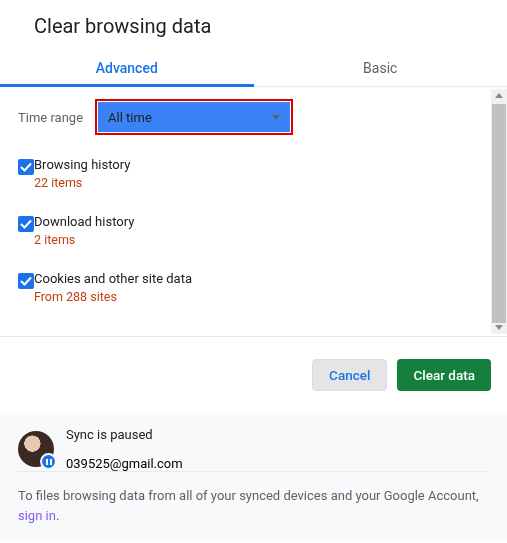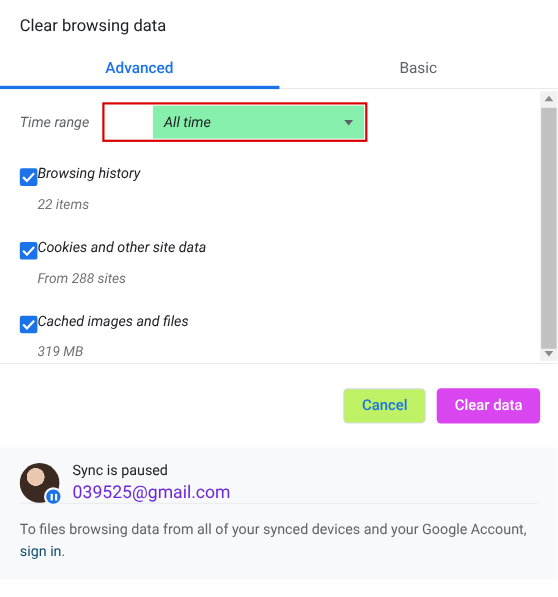--- a/index.html
+++ b/index.html
@@ -7,23 +7,24 @@
     font-family: Roboto, Arial, sans-serif;
     font-size: 13px;
     color: #3c4043;
     background: #fff;
     width: 507px;
     height: 543px;
     overflow: hidden;
     position: relative;
   }
   .title {
-    font-size: 15px;
+    font-size: 20px;
     color: #202124;
     padding: 14px 18px 10px;
+    margin-left: 16px;
   }
   .tabs {
     display: flex;
     border-bottom: 1px solid #e8eaed;
   }
   .tab {
     flex: 1;
     text-align: center;
     padding: 12px 0 10px;
     font-size: 14px;
@@ -43,50 +44,48 @@
     background: #1a73e8;
   }
   .scroll-area {
     position: relative;
     height: 250px;
     border-bottom: 1px solid #e8eaed;
   }
   .content {
     padding: 6px 4px 0 18px;
     width: 506px;
-    font-style: italic;
   }
   .timerow {
     display: flex;
     align-items: center;
     gap: 12px;
     margin-bottom: 10px;
     margin-top: 6px;
   }
   .timelabel {
     color: #5f6368;
     font-size: 13px;
   }
   .select-wrap {
     border: 2.5px solid #d90000;
     padding: 1px;
   }
   .select {
     width: 192px;
     height: 30px;
-    background: #86efac;
+    background: #3b82f6;
     border: none;
     display: flex;
     align-items: center;
     justify-content: space-between;
     padding: 0 10px;
     color: #202124;
     font-size: 13px;
     cursor: pointer;
-    margin-left: 43px;
   }
   .triangle {
     width: 0; height: 0;
     border-left: 4px solid transparent;
     border-right: 4px solid transparent;
     border-top: 5px solid #5f6368;
   }
   .item {
     display: flex;
     align-items: flex-start;
@@ -96,21 +95,21 @@
     width: 16px; height: 16px;
     background: #1a73e8;
     border-radius: 2px;
     position: relative;
     cursor: pointer;
     margin-top: 2px;
     flex-shrink: 0;
   }
   .checkbox svg { position: absolute; top: 1px; left: 1px; }
   .item-text .primary { color: #202124; font-size: 13px; }
-  .item-text .secondary { color: #737373; font-size: 12.5px; margin-top: 13px; }
+  .item-text .secondary { color: #c2410c; font-size: 12.5px; margin-top: 3px; }
   .vscrollbar {
     position: absolute;
     right: 0; top: 2px; bottom: 2px;
     width: 16px;
     background: #f1f1f1;
     display: flex;
     flex-direction: column;
     align-items: center;
   }
   .vs-arrow { width: 0; height: 0; margin: 4px 0; border-left: 4px solid transparent; border-right: 4px solid transparent; }
@@ -127,27 +126,27 @@
     height: 32px;
     padding: 0 16px;
     border-radius: 4px;
     font-size: 13.5px;
     font-weight: 500;
     cursor: pointer;
     display: flex;
     align-items: center;
   }
   .btn.cancel {
-    background: #bef264;
+    background: #e5e5e5;
     border: 1px solid #dadce0;
     color: #1a73e8;
     text-align: right;
   }
   .btn.primary {
-    background: #d946ef;
+    background: #15803d;
     color: #fff;
     border: none;
   }
   .sync-area {
     background: #f8f9fa;
     padding: 14px 18px 16px;
   }
   .sync-row {
     display: flex;
     align-items: center;
@@ -164,28 +163,28 @@
     position: absolute;
     right: -3px; bottom: -3px;
     width: 17px; height: 17px;
     border-radius: 50%;
     background: #1a73e8;
     border: 2px solid #f8f9fa;
     display: flex; align-items: center; justify-content: center;
   }
   .avatar-badge svg { width: 10px; height: 10px; }
   .sync-text .line1 { color: #202124; font-size: 13px; }
-  .sync-text .line2 { color: #6d28d9; font-size: 16px; margin-top: 2px; }
+  .sync-text .line2 { color: #000000; font-size: 13px; margin-top: 14px; }
   .sync-msg {
     color: #5f6368;
     font-size: 13px;
     margin-top: 14px;
     line-height: 1.5;
   }
-  .signin-link { color: #0c4a6e; cursor: pointer; }
+  .signin-link { color: #8b5cf6; cursor: pointer; }
 </style>
 </head>
 <body>
 
 <div class="title">Clear browsing data</div>
 
 <div class="tabs">
   <div class="tab active">Advanced</div>
   <div class="tab">Basic</div>
 </div>
@@ -207,44 +206,44 @@
         <svg width="14" height="14" viewBox="0 0 14 14">
             <path d="M2 7 L5.5 10.5 L12 3.5" stroke="#fff" stroke-width="2" fill="none"></path>
           </svg>
       </div>
       <div class="item-text">
         <div class="primary">Browsing history</div>
         <div class="secondary">22 items</div>
       </div>
     </div>
 
-
     <div class="item">
       <div class="checkbox">
         <svg width="14" height="14" viewBox="0 0 14 14">
             <path d="M2 7 L5.5 10.5 L12 3.5" stroke="#fff" stroke-width="2" fill="none"></path>
           </svg>
       </div>
       <div class="item-text">
-        <div class="primary">Cookies and other site data</div>
-        <div class="secondary">From 288 sites</div>
+        <div class="primary">Download history</div>
+        <div class="secondary">2 items</div>
       </div>
     </div>
 
     <div class="item">
       <div class="checkbox">
         <svg width="14" height="14" viewBox="0 0 14 14">
             <path d="M2 7 L5.5 10.5 L12 3.5" stroke="#fff" stroke-width="2" fill="none"></path>
           </svg>
       </div>
       <div class="item-text">
-        <div class="primary">Cached images and files</div>
-        <div class="secondary">319 MB</div>
-      </div>
-    </div>
+        <div class="primary">Cookies and other site data</div>
+        <div class="secondary">From 288 sites</div>
+      </div>
+    </div>
+
   </div>
 
   <div class="vscrollbar">
     <div class="vs-arrow up"></div>
     <div class="vs-thumb"></div>
     <div class="vs-arrow down"></div>
   </div>
 </div>
 
 <div class="footer-buttons">

